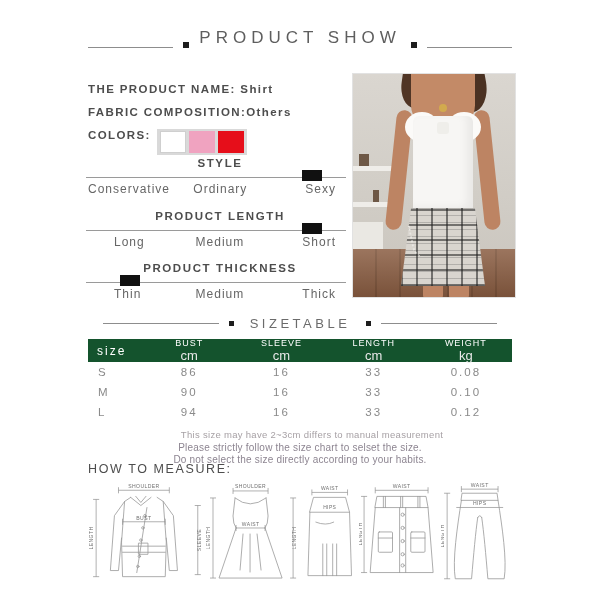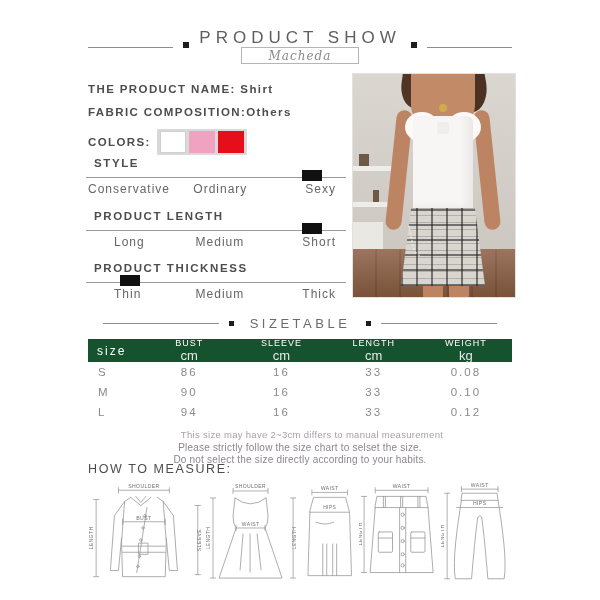--- a/index.html
+++ b/index.html
@@ -11,28 +11,28 @@
   .rule { flex:1; height:1px; background:#8d8d8d; }
   .sq { width:6px; height:6px; background:#1d1d1d; margin:0 10px; }
   .hdr-title { font-size:17px; font-weight:500; letter-spacing:5px; color:#5e5e5e; white-space:nowrap; }
   .brand-box { position:absolute; left:50%; transform:translateX(-50%); top:47px; width:118px; height:17px;
                border:1px solid #b5b5b5; display:flex; align-items:center; justify-content:center; }
   .brand-text { font-family:"DejaVu Serif", serif; font-style:italic; font-size:12px; color:#8a8a8a; letter-spacing:1px; }
 
   
   .info { position:absolute; left:88px; top:83px; width:264px; }
   .info-line { font-size:11.5px; font-weight:700; letter-spacing:1.4px; color:#4d4d4d; margin-bottom:11px; white-space:nowrap; }
-  .colors-row { display:flex; align-items:center; }
+  .colors-row { display:flex; }
   .swatch-strip { display:flex; gap:3px; background:#d9d9d9; padding:2px 3px; margin-left:6px; }
   .swatch { width:26px; height:22px; }
   .swatch.first { border:1px solid #cfcfcf; }
 
   
   .scale { position:absolute; left:86px; width:260px; }
-  .scale-title { font-size:11.5px; font-weight:700; letter-spacing:1.6px; color:#4d4d4d; margin-left:8px; }
+  .scale-title { font-size:11.5px; font-weight:700; letter-spacing:1.6px; color:#4d4d4d; margin-left:8px;text-align:center; }
   .scale-rule { position:relative; height:1px; background:#9a9a9a; margin-top:8px; }
   .marker { position:absolute; width:20px; height:11px; background:#111; bottom:-3px; }
   .scale-labels { position:relative; margin-top:4px; height:14px; font-size:12px; color:#666; letter-spacing:1px; }
   .sl { position:absolute; top:0; white-space:nowrap; }
   .sl.l0 { left:2px; } .sl.l0.indent { left:28px; }
   .sl.l1 { left:50%; transform:translateX(-42%); }
   .sl.l2 { right:10px; }
 
   
   .photo { position:absolute; left:352px; top:73px; width:164px; height:225px; background:linear-gradient(180deg,#dad6d0 0%,#d0ccc5 60%,#c9c4bc 100%); border:1px solid #e2e2e2; overflow:hidden; }
@@ -91,23 +91,20 @@
 <body>
 
 <div class="canvas">
 
   <div class="hdr-row">
     <div class="rule"></div>
     <div class="sq"></div>
     <div class="hdr-title">PRODUCT SHOW</div>
     <div class="sq"></div>
     <div class="rule"></div>
-  </div>
-  <div class="brand-box">
-    <span class="brand-text">Macheda</span>
   </div>
 
   <div class="info">
     <div class="info-line">
       <span>THE PRODUCT NAME:</span>
       <span>Shirt</span>
     </div>
     <div class="info-line">
       <span>FABRIC COMPOSITION:</span><span>Others</span>
     </div>

